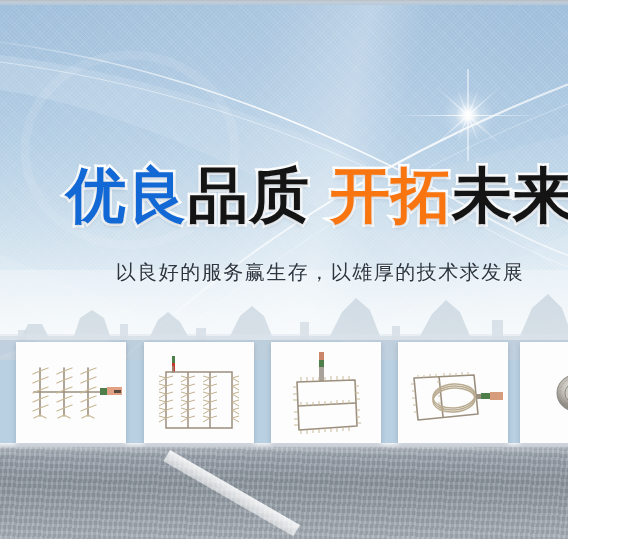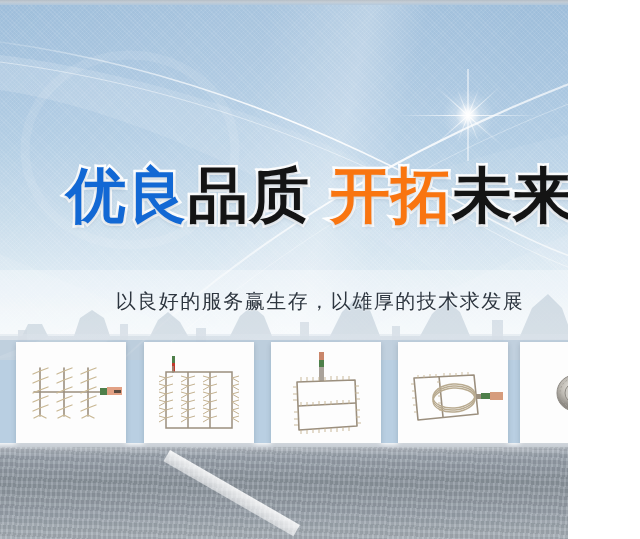--- a/index.html
+++ b/index.html
@@ -98,21 +98,20 @@
   
   .subtitle{
     position:absolute;left:0;top:258px;width:640px;
     text-align:center;
     font-size:20px;line-height:28px;
     color:#2d3640;
     letter-spacing:1.5px;
     white-space:nowrap;
     font-family:"DejaVu Sans","Liberation Sans",sans-serif;
     text-shadow:0 1px 1px rgba(255,255,255,.7);
-    margin-top:29px;
   }
 
   
   .ground{
     position:absolute;left:0;top:443px;width:640px;height:96px;
     background:
       linear-gradient(180deg, rgba(255,255,255,.55) 0%, rgba(255,255,255,0) 7%),
       repeating-linear-gradient(96deg, rgba(255,255,255,.09) 0 2px, rgba(0,0,0,.05) 2px 5px),
       repeating-linear-gradient(2deg, rgba(255,255,255,.07) 0 3px, rgba(0,0,0,.045) 3px 7px),
       linear-gradient(180deg,#c3c9d1 0%,#9aa3ad 14%,#8d969f 40%,#99a2ab 70%,#a9b1b9 100%);

